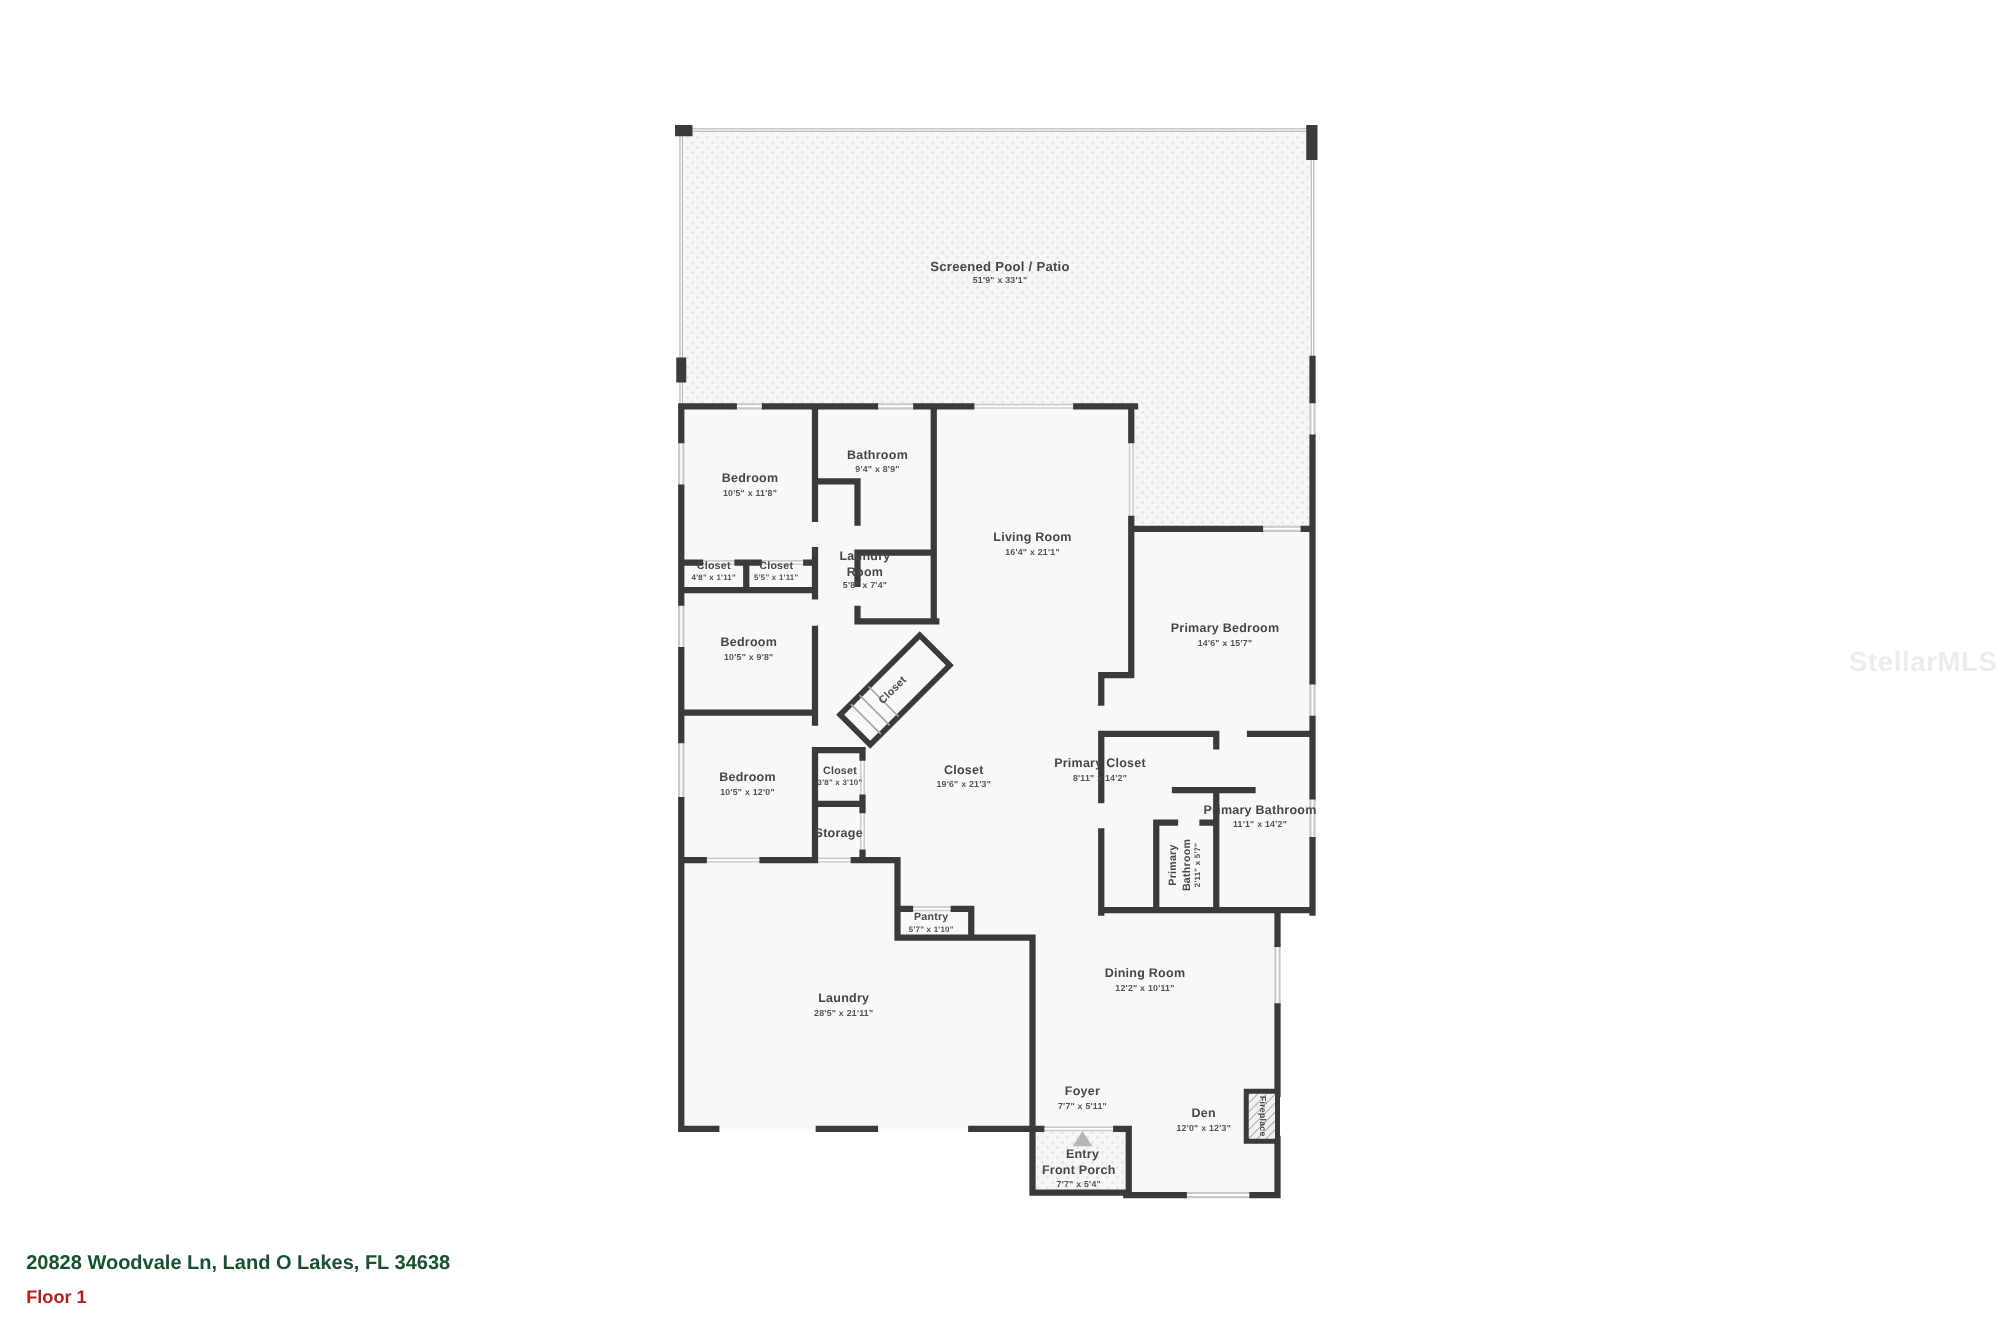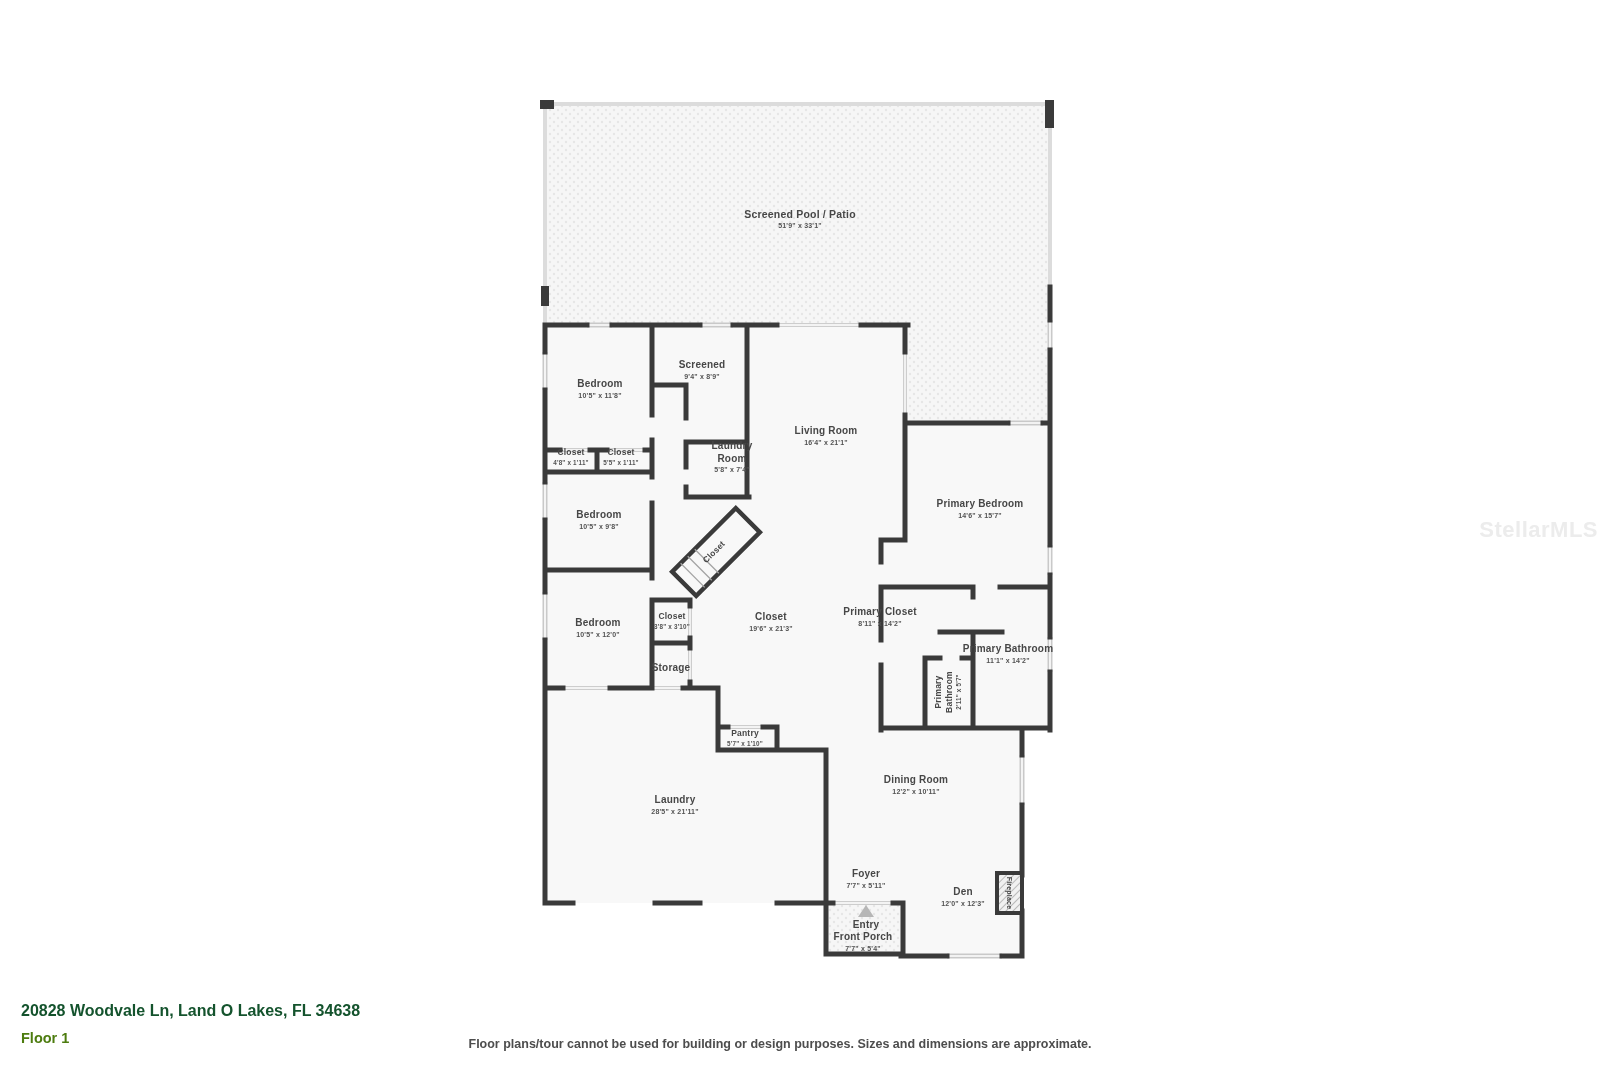--- a/index.html
+++ b/index.html
@@ -12,21 +12,21 @@
   .room-label .rn{font-size:10px;font-weight:700;letter-spacing:.2px;}
   .room-label .rd{font-size:7px;font-weight:600;color:#525252;margin-top:1px;letter-spacing:.2px;}
   .room-label.sm .rn{font-size:8.5px;}
   .room-label.sm .rd{font-size:6.3px;}
   .room-label.wrap{white-space:normal;}
   .room-label.pool .rn{font-size:10.5px;}
   .rot-45{transform:translate(-50%,-50%) rotate(-45deg);}
   .rot90{transform:translate(-50%,-50%) rotate(90deg);}
   .rot-90{transform:translate(-50%,-50%) rotate(-90deg);}
   .footer-address{position:absolute;left:21px;top:1002px;font-size:16px;font-weight:700;color:#14532d;}
-  .footer-floor{position:absolute;left:21px;top:1030px;font-size:14.5px;font-weight:700;color:#4d7c0f;}
+  .footer-floor{position:absolute;left:21px;top:1030px;font-size:14.5px;font-weight:700;color:#b91c1c;}
   .footer-disclaimer{position:absolute;left:780px;top:1037px;transform:translateX(-50%);
                      font-size:12.5px;font-weight:700;color:#4d4d4d;white-space:nowrap;}
   .watermark{position:absolute;right:2px;top:517px;font-size:22px;font-weight:700;
              color:#ececec;letter-spacing:.5px;}
 </style>
 </head>
 <body>
 
 <div class="plan">
 
@@ -107,35 +107,35 @@
     <div class="rn">Screened Pool / Patio</div>
     <div class="rd">51'9" x 33'1"</div>
   </div>
 
   <div class="room-label" style="left:600px;top:389px">
     <div class="rn">Bedroom</div>
     <div class="rd">10'5" x 11'8"</div>
   </div>
 
   <div class="room-label" style="left:702px;top:370px">
-    <div class="rn">Screened</div>
+    <div class="rn">Bathroom</div>
     <div class="rd">9'4" x 8'9"</div>
   </div>
 
   <div class="room-label sm" style="left:571px;top:457px">
     <div class="rn">Closet</div>
     <div class="rd">4'8" x 1'11"</div>
   </div>
 
   <div class="room-label sm" style="left:621px;top:457px">
     <div class="rn">Closet</div>
     <div class="rd">5'5" x 1'11"</div>
   </div>
 
-  <div class="room-label wrap" style="left:732px;top:457px;width:58px">
+  <div class="room-label wrap" style="left:692px;top:457px;width:58px">
     <div class="rn">Laundry Room</div>
     <div class="rd">5'8" x 7'4"</div>
   </div>
 
   <div class="room-label" style="left:599px;top:520px">
     <div class="rn">Bedroom</div>
     <div class="rd">10'5" x 9'8"</div>
   </div>
 
   <div class="room-label" style="left:598px;top:628px">
@@ -221,15 +221,14 @@
 
   <div class="room-label" style="left:863px;top:942px">
     <div class="rn">Front Porch</div>
     <div class="rd">7'7" x 5'4"</div>
   </div>
 
   <div class="watermark">StellarMLS</div>
 
   <div class="footer-address">20828 Woodvale Ln, Land O Lakes, FL 34638</div>
   <div class="footer-floor">Floor 1</div>
-  <div class="footer-disclaimer">Floor plans/tour cannot be used for building or design purposes. Sizes and dimensions are approximate.</div>
 
 </div>
 
 </body></html>

